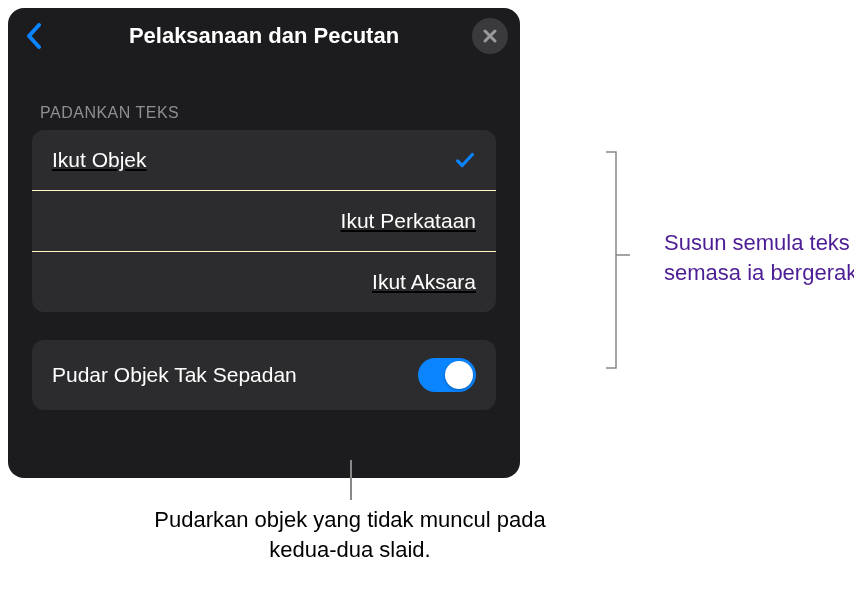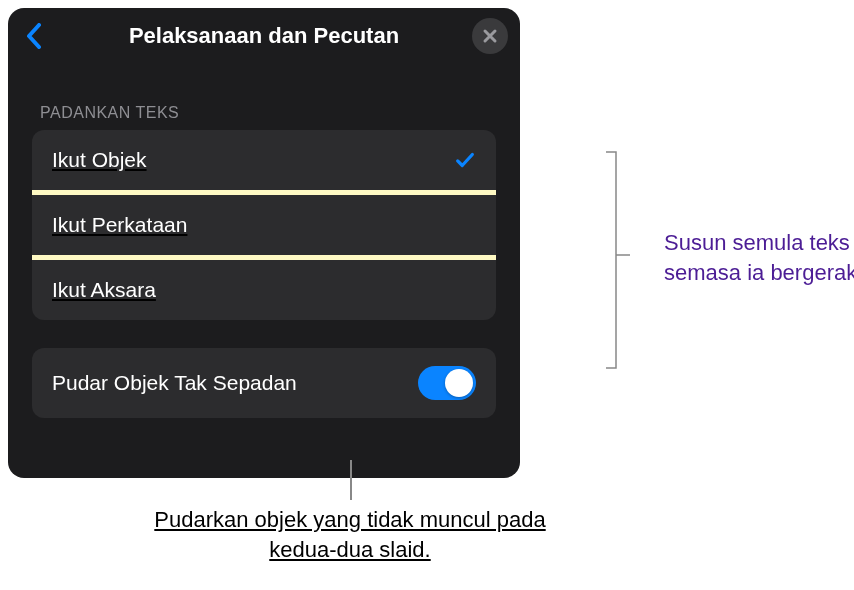--- a/index.html
+++ b/index.html
@@ -73,21 +73,22 @@
     }
     .list-row {
       display: flex;
       align-items: center;
       justify-content: space-between;
       padding: 18px 20px;
       cursor: pointer;
       text-decoration: underline;
     }
     .list-row + .list-row {
-      border-top: 5px solid #fef9c3;
+      border-top: 1px solid #fef9c3;
+      justify-content: flex-end;
     }
     .row-label {
       color: #fff;
       font-size: 21px;
     }
     .checkmark {
       width: 22px;
       height: 22px;
     }
     .toggle-group {
@@ -131,21 +132,20 @@
     }
     .callout-bottom {
       position: absolute;
       left: 150px;
       top: 505px;
       width: 400px;
       color: #000;
       font-size: 22px;
       line-height: 1.35;
       text-align: center;
-      text-decoration: underline;
     }
     .bracket-svg {
       position: absolute;
       left: 604px;
       top: 150px;
       width: 32px;
       height: 220px;
     }
     .leader-line {
       position: absolute;

